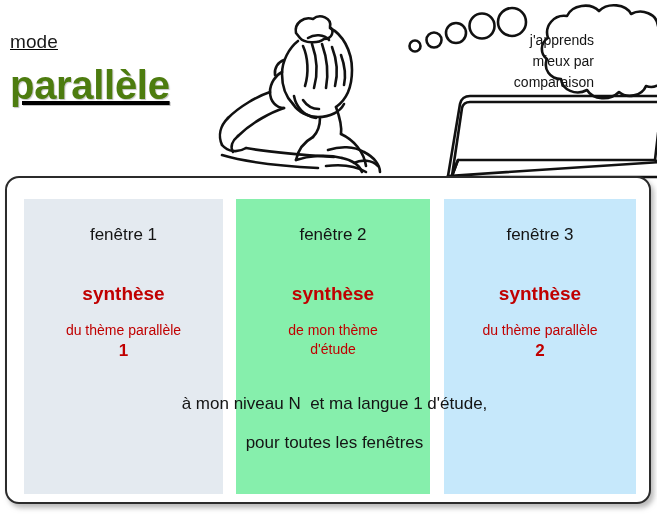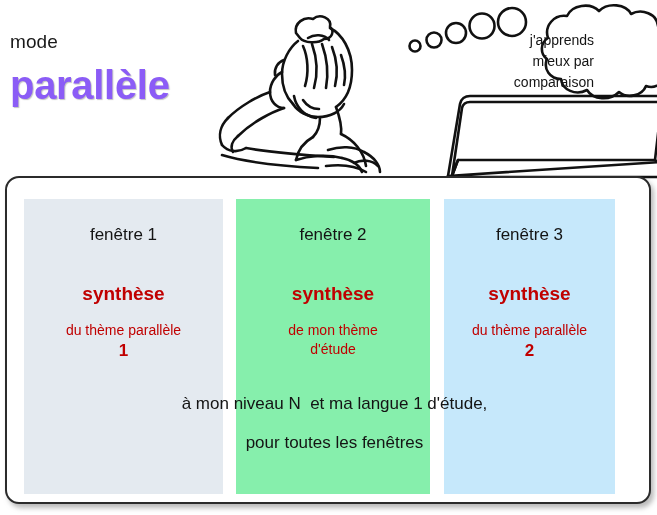--- a/index.html
+++ b/index.html
@@ -12,31 +12,32 @@
     position: relative;
     overflow: hidden;
   }
 
   
   #header-block {
     position: absolute;
     left: 10px;
     top: 32px;
     width: 215px;
+    text-decoration: underline;
   }
   #mode-label {
     font-size: 19px;
     color: #1a1a1a;
     line-height: 1.1;
     letter-spacing: 0.1px;
   }
   #mode-title {
     font-size: 40px;
     font-weight: bold;
-    color: #8b5cf6;
+    color: #4d7c0f;
     line-height: 1.15;
     margin-top: 9px;
     letter-spacing: -0.3px;
     text-shadow: 1px 1px 1px rgba(120,120,120,0.45);
   }
 
   
   #illustration {
     position: absolute;
     left: 208px;
@@ -62,21 +63,21 @@
   
   .panel {
     position: absolute;
     top: 21px;
     height: 295px;
     padding-top: 26px;
     text-align: center;
   }
   #panel-1 { left: 17px;  width: 199px; background: #e4eaf0; }
   #panel-2 { left: 229px; width: 194px; background: #86efac; }
-  #panel-3 { left: 437px; width: 171px; background: #c6e8fb; }
+  #panel-3 { left: 437px; width: 192px; background: #c6e8fb; }
 
   .window-label {
     font-size: 17px;
     color: #141414;
     line-height: 1.2;
   }
   .synthesis-word {
     font-size: 19px;
     font-weight: bold;
     color: #c00000;

